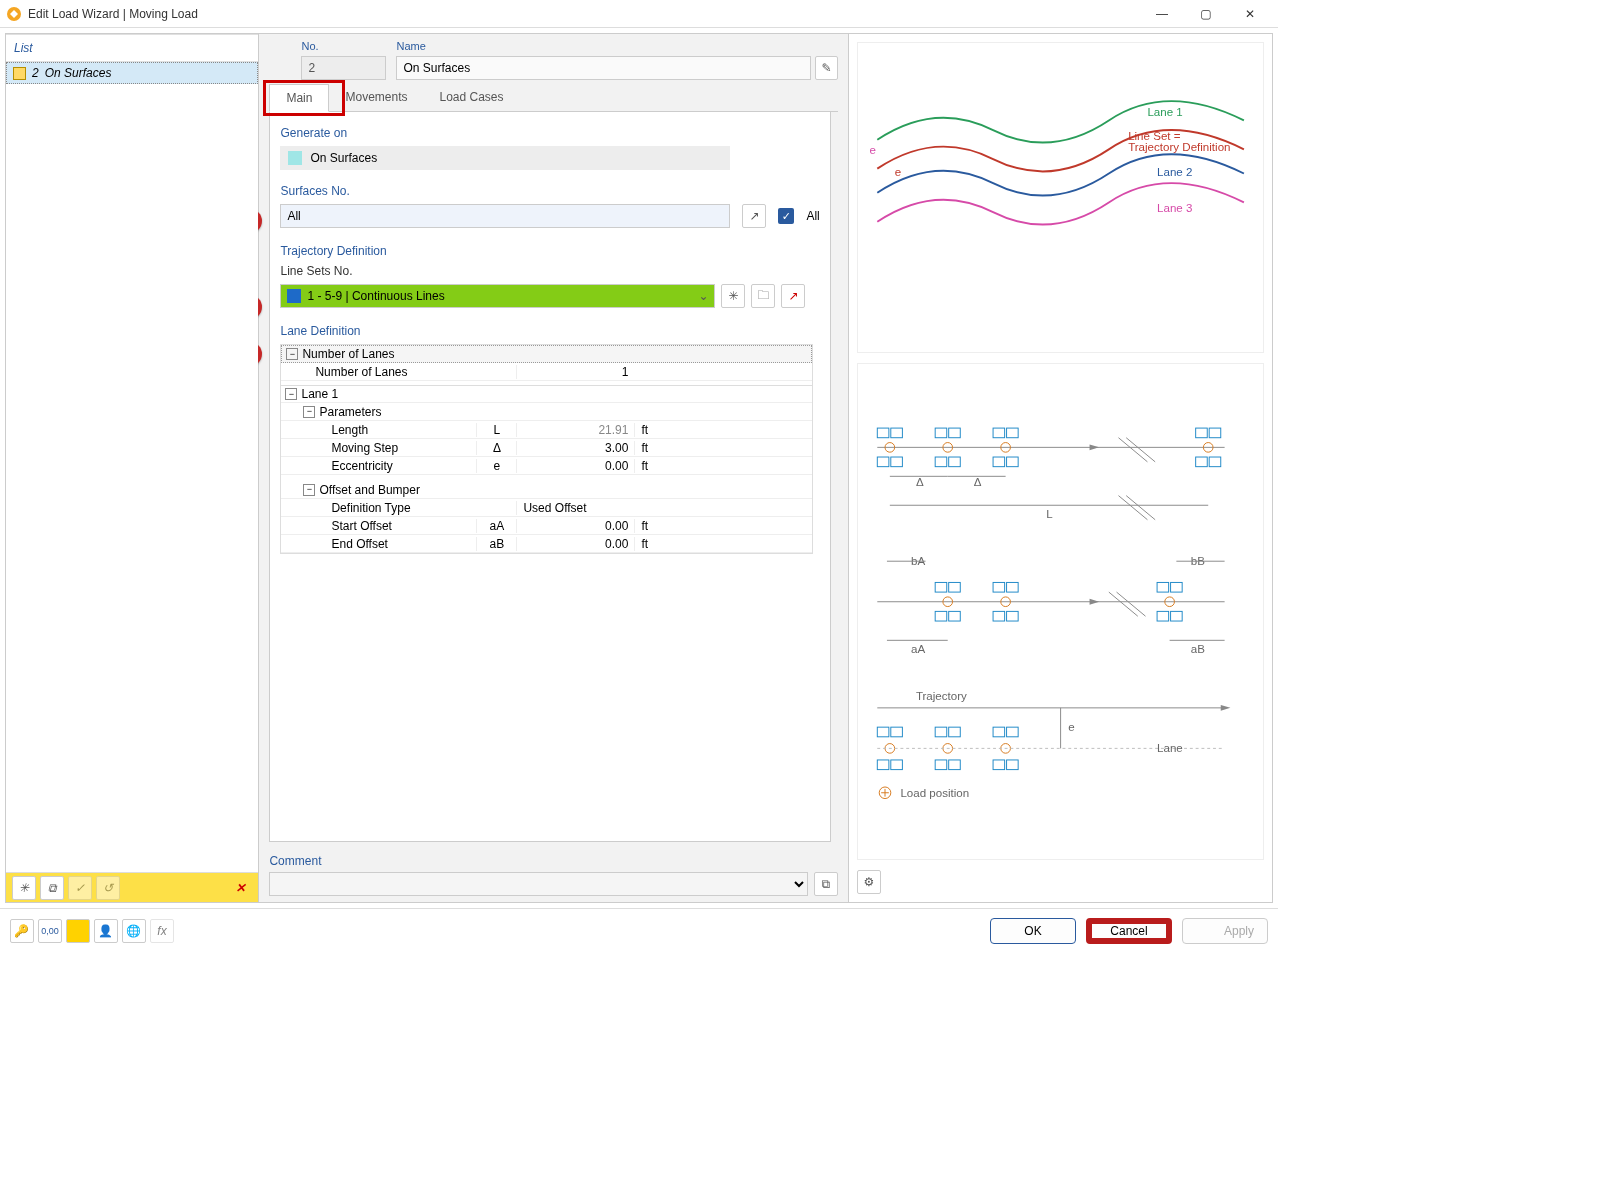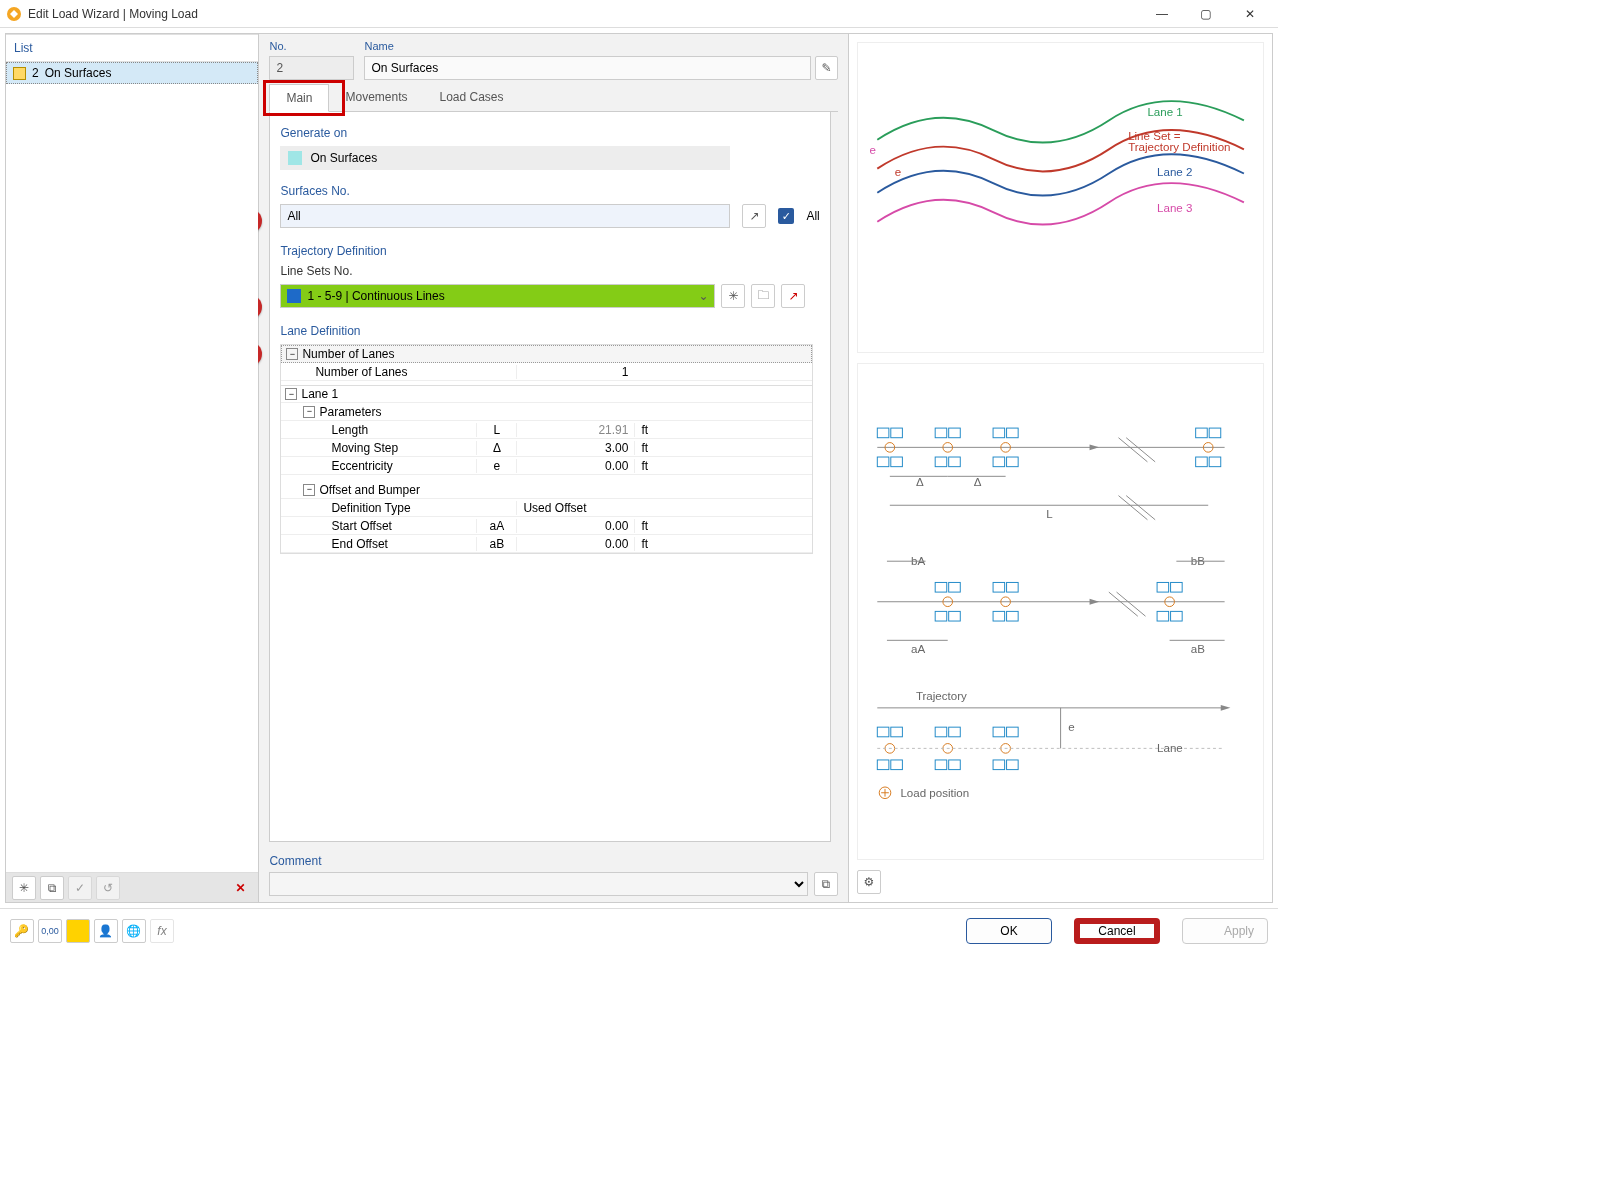--- a/index.html
+++ b/index.html
@@ -7,34 +7,34 @@
 
 
 .titlebar { height: 28px; display: flex; align-items: center; padding: 0 6px; border-bottom: 1px solid #ddd; }
 .titlebar .icon { width: 16px; height: 16px; margin-right: 6px; }
 .titlebar .title { flex: 1; color: #333; }
 .titlebar .winbtns { display: flex; gap: 0; }
 .titlebar .winbtn { width: 44px; height: 28px; display: flex; align-items: center; justify-content: center; color: #333; cursor: default; }
 
 
 .layout { display: flex; height: 870px; border: 1px solid #ccc; margin: 5px; }
-.leftpanel { width: 262px; background: #e5e5e5; border-right: 1px solid #ccc; display: flex; flex-direction: column; }
+.leftpanel { width: 262px; background: #fde047; border-right: 1px solid #ccc; display: flex; flex-direction: column; font-style: italic; }
 .leftpanel .header { padding: 6px 8px; color: #2a5a9e; font-weight: 500; border-bottom: 1px solid #e0e0e0; background: #fff; border-top: 1px solid #e0e0e0; }
 .leftpanel .list { flex: 1; background: #fff; position: relative; }
 .listitem { display: flex; align-items: center; gap: 6px; padding: 3px 6px; background: #d4e9f7; border: 1px dotted #888; }
 .listitem .sq { width: 13px; height: 13px; background: #ffd966; border: 1px solid #b58e00; }
 .leftpanel .toolbar { height: 30px; display: flex; align-items: center; padding: 0 6px; gap: 4px; border-top: 1px solid #ddd; }
 .toolbtn { width: 24px; height: 24px; border: 1px solid #ccc; background: #fff; display: flex; align-items: center; justify-content: center; border-radius: 2px; color: #555; }
 .toolbtn.disabled { opacity: .5; }
 .toolbtn.del { margin-left: auto; color: #c00; border: none; background: transparent; font-weight: bold; font-size: 16px; }
 
 .midpanel { flex: 1; display: flex; flex-direction: column; background: #f2f2f2; }
 .toprow { display: flex; gap: 10px; padding: 6px 10px 4px 10px; }
 .fieldgroup .lbl { color: #2a5a9e; font-weight: 500; margin-bottom: 4px; display: block; font-size: 11px; }
-.fieldgroup.no { width: 85px; }
+.fieldgroup.no { width: 85px; margin-left: 32px; }
 .fieldgroup.nm { flex: 1; }
 .txtinput { width: 100%; height: 24px; border: 1px solid #ccc; background: #fafafa; padding: 0 6px; }
 .txtinput.ro { background: #ededed; color: #555; }
 .nm .row { display: flex; gap: 4px; }
 .iconbtn { width: 24px; height: 24px; border: 1px solid #ccc; background: #fff; display: flex; align-items: center; justify-content: center; color: #555; border-radius: 2px; }
 
 .tabs { display: flex; border-bottom: 1px solid #ccc; margin: 0 10px; position: relative; }
 .tab { padding: 6px 16px; color: #555; cursor: default; }
 .tab.active { background: #fff; border: 1px solid #ccc; border-bottom: 1px solid #fff; margin-bottom: -1px; }
 .tabhighlight { position: absolute; top: -4px; left: -6px; width: 82px; height: 36px; border: 3px solid #c00; pointer-events: none; }
@@ -68,21 +68,21 @@
 .commentrow .row { display: flex; gap: 6px; }
 .commentrow .row select { flex: 1; height: 24px; border: 1px solid #ccc; background: #f5f5f5; }
 
 .rightpanel { width: 438px; background: #fff; border-left: 1px solid #ccc; padding: 8px; display: flex; flex-direction: column; gap: 10px; }
 .preview { flex: 1; border: 1px solid #eee; background: #fff; display: flex; align-items: center; justify-content: center; position: relative; }
 .preview svg { width: 100%; height: 100%; }
 .smallbtn { width: 24px; height: 24px; border: 1px solid #ccc; background: #fff; display: flex; align-items: center; justify-content: center; color: #555; border-radius: 2px; }
 
 
 .bottombar { height: 44px; display: flex; align-items: center; padding: 0 10px; gap: 4px; border-top: 1px solid #ddd; }
-.bottombar .right { margin-left: auto; display: flex; gap: 22px; }
+.bottombar .right { margin-left: auto; display: flex; gap: 10px; }
 .actbtn { min-width: 86px; height: 26px; border: 6px solid #b91c1c; background: #fdfdfd; border-radius: 4px; cursor: default; }
 .actbtn.primary { border: 1px solid #2a5a9e; color: #000; }
 .actbtn.disabled { color: #aaa; border: 1px solid #ccc; padding-left: 28px; }
 
 
 .badge { position: absolute; width: 24px; height: 24px; border-radius: 50%; background: #c62828; color: #fff; display: flex; align-items: center; justify-content: center; font-weight: bold; font-size: 13px; box-shadow: 0 1px 2px rgba(0,0,0,.3); }
 .container { position: relative; }
 
 .bottombar .toolicon { width: 24px; height: 24px; border: 1px solid #ccc; background: #fff; display: inline-flex; align-items: center; justify-content: center; border-radius: 2px; }
 .bottombar .toolicon.yellow { background: #ffd200; }

